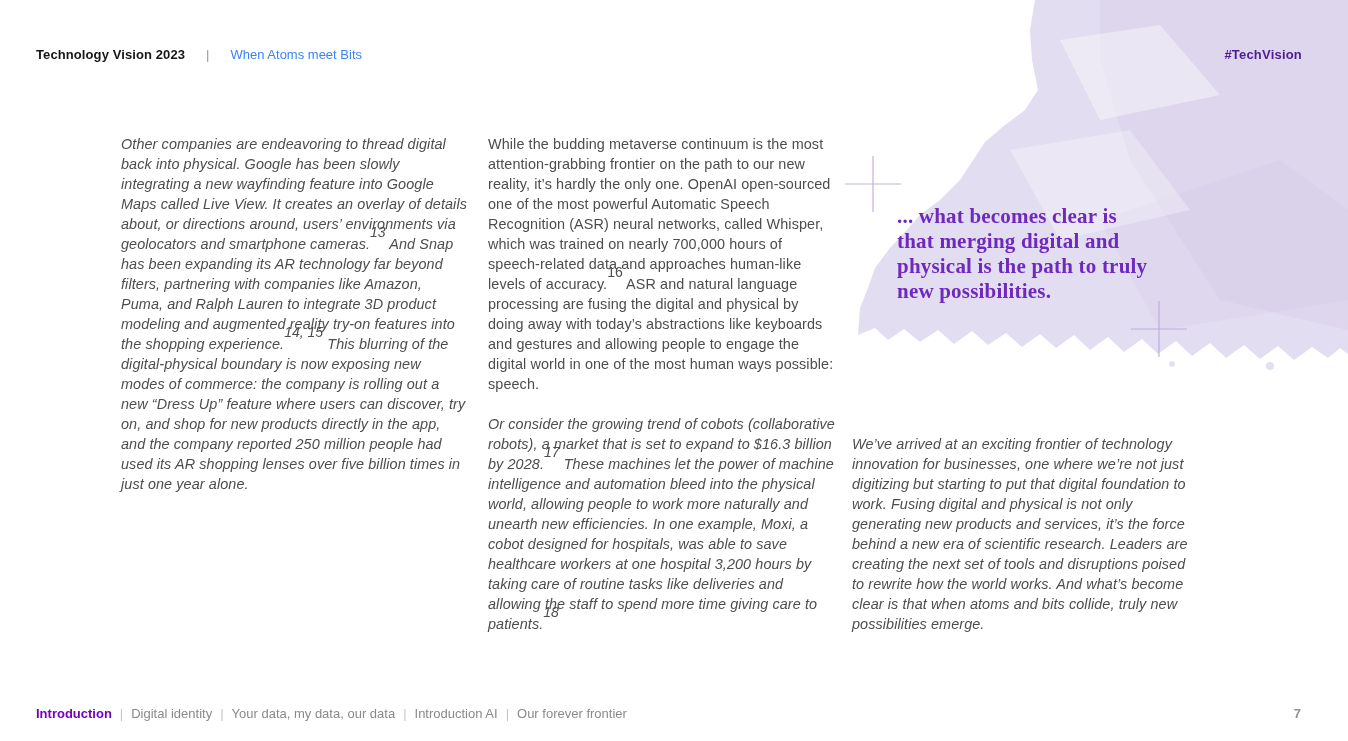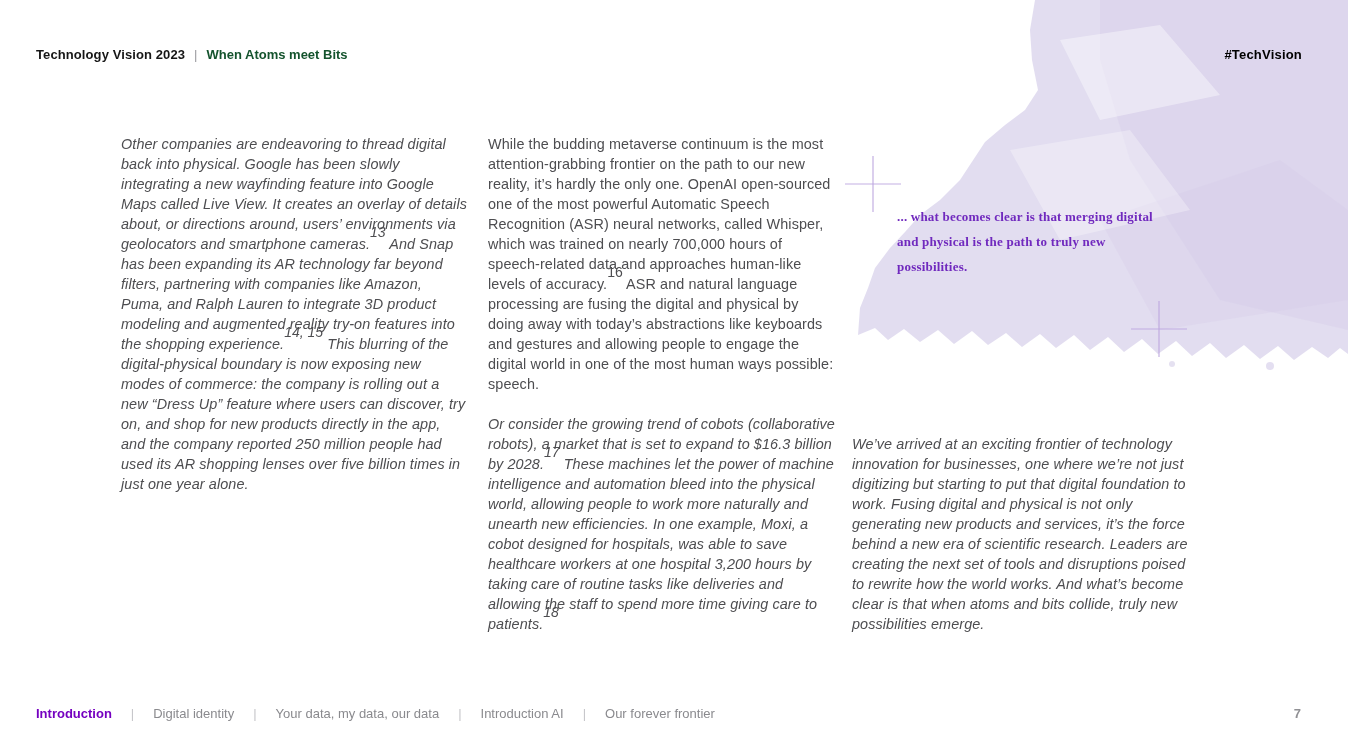--- a/index.html
+++ b/index.html
@@ -5,44 +5,44 @@
   * { margin:0; padding:0; box-sizing:border-box; }
   html,body { background:#ffffff; }
   .page {
     position:relative; width:1348px; height:741px;
     background:#ffffff; overflow:hidden;
     font-family:"Liberation Sans", sans-serif;
   }
   .wash-svg { position:absolute; top:0; right:0; width:548px; height:420px; z-index:0; }
   .masthead {
     position:absolute; top:47px; left:36px; z-index:2;
-    display:flex; align-items:baseline; gap:9px; font-size:13px;
+    display:flex; align-items:baseline; gap:21px; font-size:13px;
   }
   .brand { font-weight:700; color:#161616; letter-spacing:.1px; }
   .mast-sep { color:#9a9a9e; font-weight:400; }
-  .subtitle { color:#14532d; font-weight:700; }
+  .subtitle { color:#3b82f6; font-weight:400; }
   .hashtag {
     position:absolute; top:47px; right:46px; z-index:2;
-    font-size:13px; font-weight:700; color:#000000; letter-spacing:.2px;
+    font-size:13px; font-weight:700; color:#4c1d95; letter-spacing:.2px;
   }
   .col { position:absolute; z-index:1; color:#4d4d50; font-size:14.4px; line-height:20px; letter-spacing:.1px; }
   .col p { margin:0 0 20px 0; }
   .col p:last-child { margin-bottom:0;font-style:italic; }
   sup { font-size:14px; line-height:0; position:relative; top:-.45em; letter-spacing:0; }
   .col1 { left:121px; top:134px; width:346px; }
   .col2 { left:488px; top:134px; width:348px; }
   .col3 { left:852px; top:434px; width:336px; }
   .pull-quote {
     position:absolute; left:897px; top:204px; width:260px; z-index:1;
     font-family:"Liberation Serif", serif; font-weight:600;
-    font-size:13px; line-height:25px; color:#7029BE; letter-spacing:.2px;
+    font-size:21px; line-height:25px; color:#7029BE; letter-spacing:.2px;
   }
   .footer-nav {
     position:absolute; left:36px; top:706px; z-index:1;
-    display:flex; align-items:baseline; gap:19px; font-size:13px;
+    display:flex; align-items:baseline; gap:8px; font-size:13px;
   }
   .footer-item { color:#8a8a8e; font-weight:400; cursor:pointer; }
   .footer-item.active { color:#7500C0; font-weight:700; }
   .foot-sep { color:#c6c6ca; }
   .page-number {
     position:absolute; right:47px; top:706px; z-index:1;
     font-size:13px; font-weight:700; color:#919195;
   }
 </style>
 </head>

